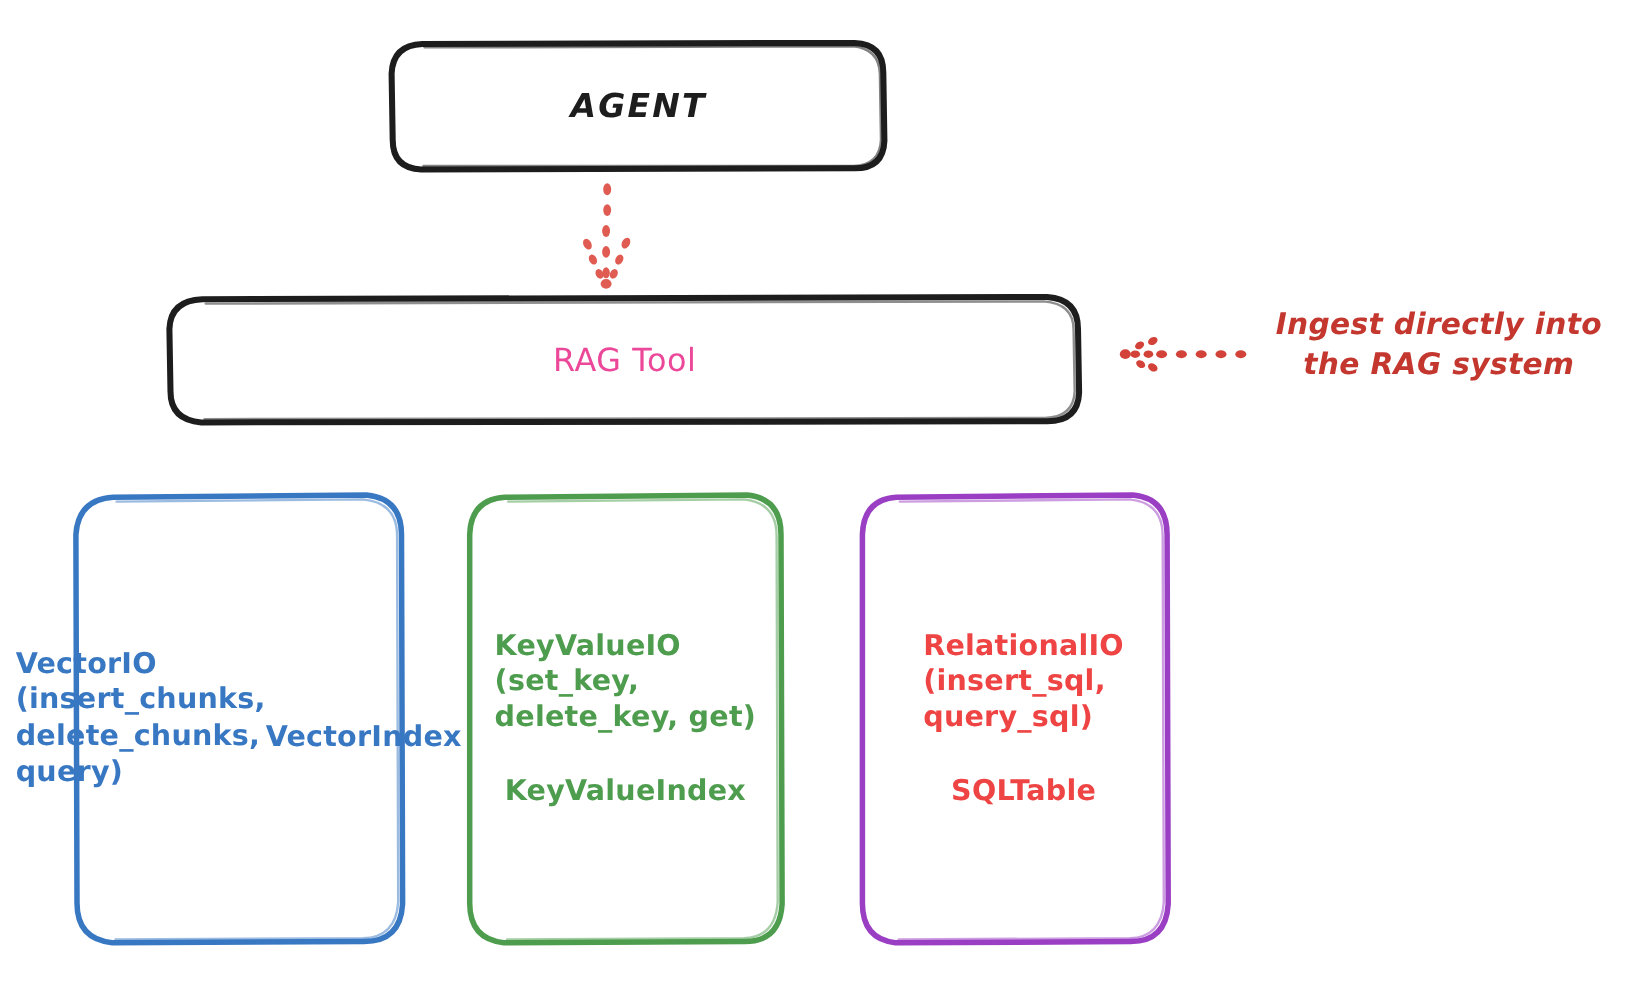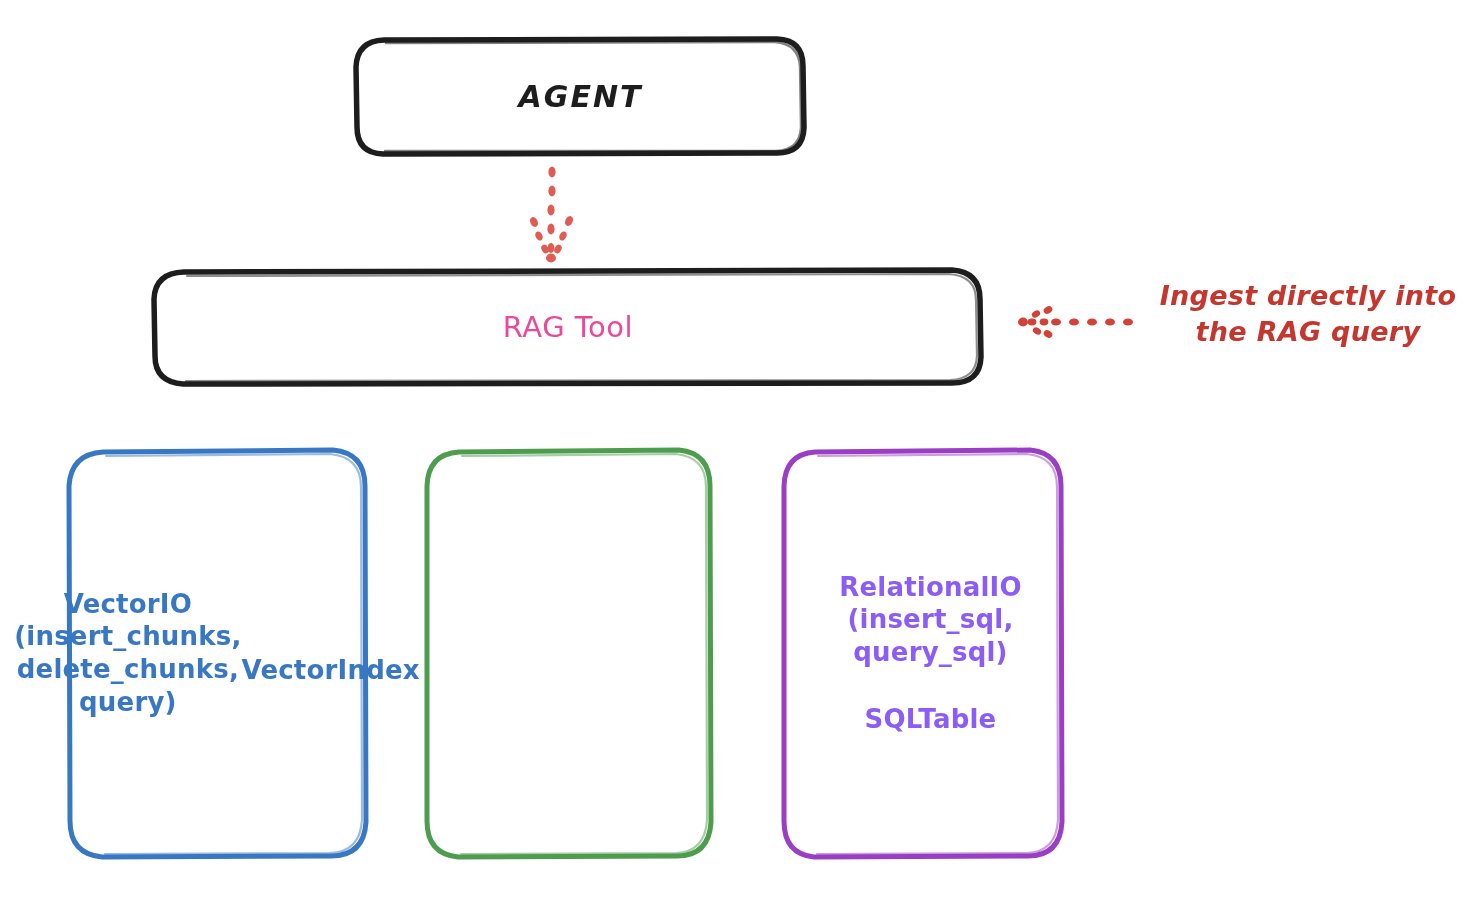--- a/index.html
+++ b/index.html
@@ -23,21 +23,21 @@
     height: 910px;
   }
 
   
   .node {
     position: absolute;
     box-sizing: border-box;
     display: flex;
     align-items: center;
     justify-content: center;
-    text-align: center;
+    text-align: left;
     background: transparent;
   }
 
   .node .label {
     position: relative;
     z-index: 2;
     white-space: pre-line;
     line-height: 1.26;
     letter-spacing: 0.2px;
   }
@@ -87,21 +87,21 @@
   }
   #node-rel {
     left: 784px;
     top: 449px;
     width: 277px;
     height: 408px;
   }
 
   #node-vector .label { color: #3878c3; }
   #node-kv     .label { color: #4e9d4e; }
-  #node-rel    .label { color: #8b5cf6; margin-left: 16px; }
+  #node-rel    .label { color: #ef4444; margin-left: 16px; }
 
   .leaf-label {
     font-size: 26px;
     font-weight: 600;
     line-height: 1.33;
   }
 
   
   #annotation {
     position: absolute;
@@ -193,26 +193,30 @@
     <span class="label leaf-label">VectorIO
 (insert_chunks,
 delete_chunks,
 query)</span>
     <span class="label leaf-label" style="margin-top:34px;">VectorIndex</span>
   </div>
 </div>
 
 <div class="node" id="node-kv">
   <div style="display:flex;flex-direction:column;align-items:center;justify-content:center;">
+    <span class="label leaf-label">KeyValueIO
+(set_key,
+delete_key, get)</span>
+    <span class="label leaf-label" style="margin-top:34px;">KeyValueIndex</span>
   </div>
 </div>
 
 <div class="node" id="node-rel">
   <div style="display:flex;flex-direction:column;align-items:center;justify-content:center;">
     <span class="label leaf-label">RelationalIO
 (insert_sql,
 query_sql)</span>
     <span class="label leaf-label" style="margin-top:34px;">SQLTable</span>
   </div>
 </div>
 
 <div id="annotation" style="white-space: pre-line;">Ingest directly into
-the RAG query</div>
+the RAG system</div>
 
 </body></html>

